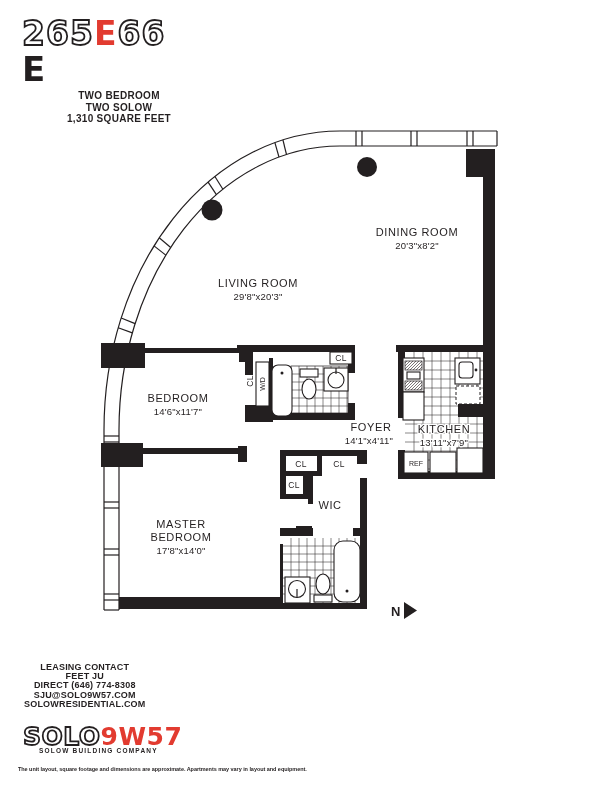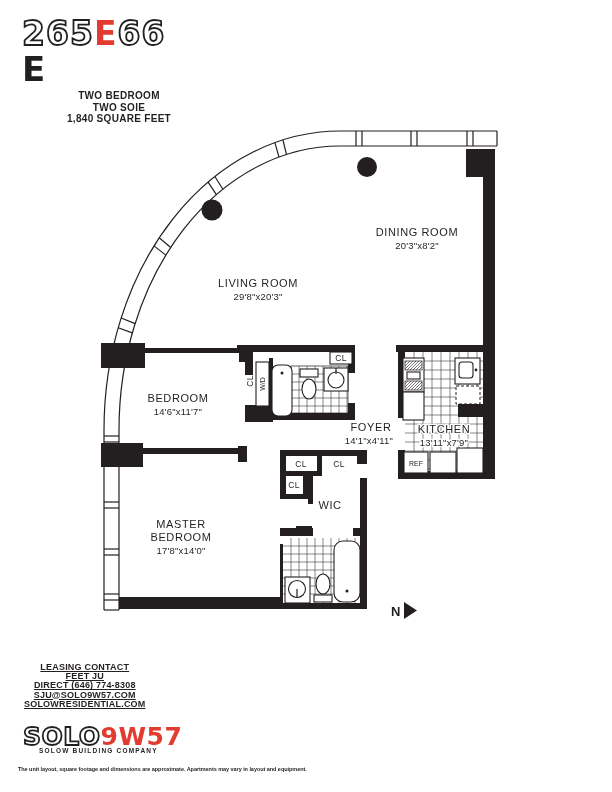--- a/index.html
+++ b/index.html
@@ -20,39 +20,39 @@
   .dims{font-size:9.5px;letter-spacing:.2px;text-anchor:middle;}
   .small{font-size:8.5px;letter-spacing:.2px;text-anchor:middle;}
   .tiny{font-size:7px;text-anchor:middle;}
   .halo{stroke:#ffffff;stroke-width:2.5px;paint-order:stroke;}
   .wall{fill:#231f20;stroke:none;}
   .ln{stroke:#231f20;stroke-width:1.2px;fill:none;}
   .fix{stroke:#231f20;stroke-width:1.1px;fill:#ffffff;}
   .grid{stroke:#2a2627;stroke-width:.55px;}
   .north{font-size:13px;font-weight:bold;}
   
-  .contact{left:24px;top:663px;font-weight:bold;font-size:9px;line-height:9.2px;letter-spacing:.2px;text-decoration:underline;}
+  .contact{left:24px;top:663px;font-weight:bold;font-size:9px;line-height:9.2px;letter-spacing:.2px;}
   .logoSolo{left:22px;top:722px;}
   .logoSolo text{font-family:"DejaVu Sans",sans-serif;font-weight:bold;font-size:25px;letter-spacing:.5px;}
   .tagline{left:39px;top:747px;font-weight:bold;font-size:6.5px;letter-spacing:1.2px;}
   .disclaimer{left:18px;top:766px;font-weight:bold;font-size:5.5px;letter-spacing:-.05px;}
 </style>
 </head>
 <body>
 
 <div class="page">
 
   <svg class="abs logo265" width="190" height="44" viewBox="0 0 190 44">
     <text x="2" y="33"><tspan class="outlined">265</tspan><tspan class="redletter">E</tspan><tspan class="outlined">66</tspan></text>
   </svg>
   <div class="abs unit-letter">E</div>
   <div class="abs specs">
     <div>TWO BEDROOM</div>
-    <div>TWO SOIE</div>
-    <div>1,840 SQUARE FEET</div>
+    <div>TWO SOLOW</div>
+    <div>1,310 SQUARE FEET</div>
   </div>
 
   <svg class="abs plan" width="612" height="792" viewBox="0 0 612 792">
     <defs>
       <pattern id="hatch" width="3" height="3" patternUnits="userSpaceOnUse">
         <path d="M0,3 L3,0" stroke="#231f20" stroke-width="0.6"></path>
       </pattern>
     </defs>
 
     <g>

